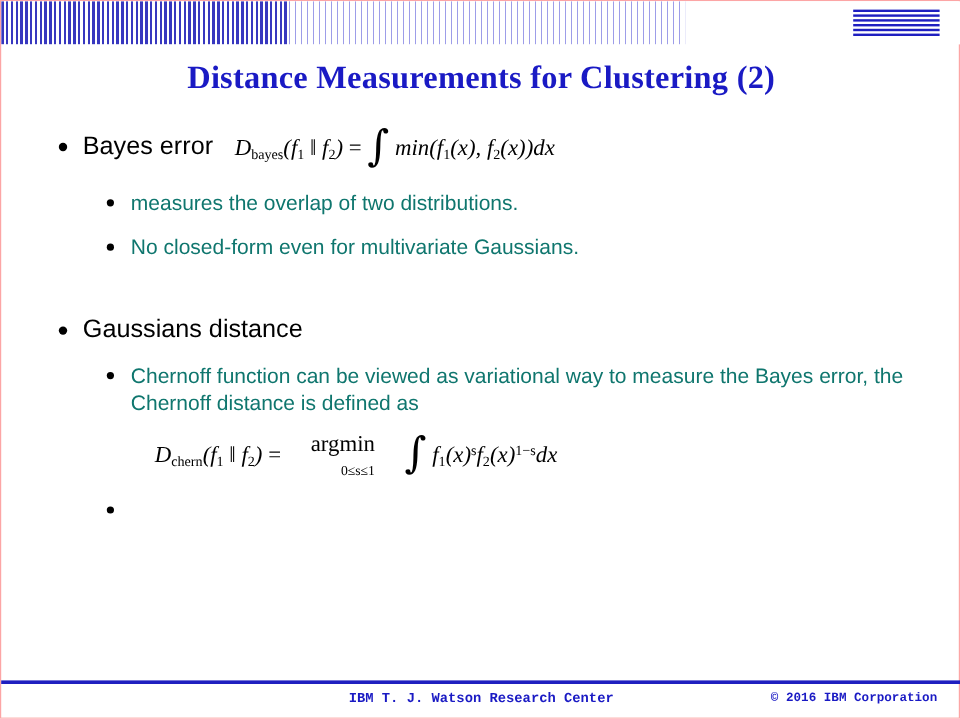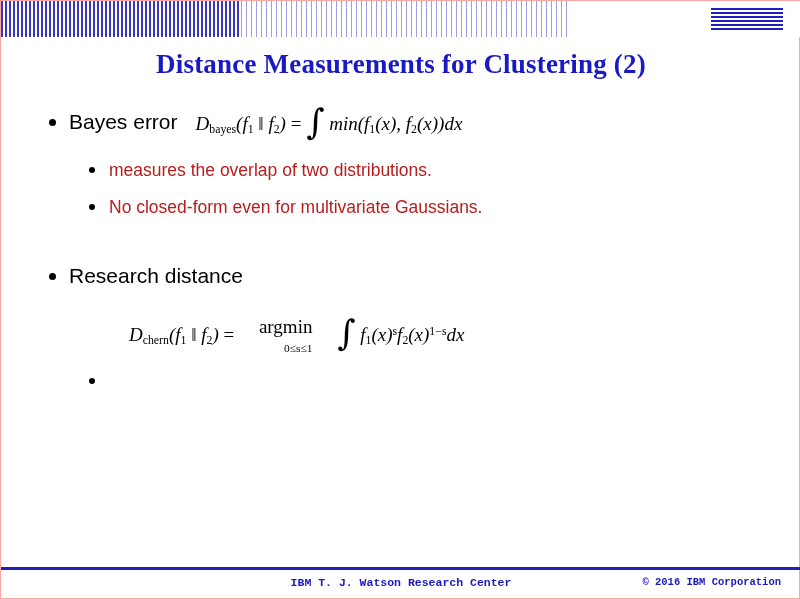--- a/index.html
+++ b/index.html
@@ -118,21 +118,21 @@
     width: 7px;
     height: 7px;
     border-radius: 50%;
     background: #000000;
   }
   .l2 {
     position: relative;
     margin: 0 0 0 84px;
     padding-left: 24px;
     font-size: 17.5px;
-    color: #b91c1c;
+    color: #0f766e;
     line-height: 1.3;
   }
   .l2 > .bullet {
     position: absolute;
     left: 4px;
     top: 8px;
     width: 6px;
     height: 6px;
     border-radius: 50%;
     background: #000000;
@@ -271,25 +271,29 @@
       <span>No closed-form even for multivariate Gaussians.</span>
     </div>
 
     <div class="gap-sm"></div>
 
 
     <div class="gap-lg"></div>
 
     <div class="l1">
       <span class="bullet"></span>
-      <span>Research distance</span>
+      <span>Gaussians distance</span>
     </div>
 
     <div class="gap-sm"></div>
 
+    <div class="l2" style="max-width:660px">
+      <span class="bullet"></span>
+      <span>Chernoff function can be viewed as variational way to measure the Bayes error, the Chernoff distance is defined as</span>
+    </div>
 
     <div class="chern-eq-wrap math">
       <span class="mi">D</span><span class="sub">chern</span><span class="mi">(f</span><span class="sub">1</span><span class="mi"> ‖ f</span><span class="sub">2</span><span class="mi">)</span> =
       <span class="argmin">
         <span class="top">argmin</span><br>
         <span class="bot">0≤s≤1</span>
       </span>
       <span class="intgl">∫</span>
       <span class="mi">f</span><span class="sub">1</span><span class="mi">(x)</span><span class="sup">s</span><span class="mi">f</span><span class="sub">2</span><span class="mi">(x)</span><span class="sup">1−s</span><span class="mi">dx</span>
     </div>

